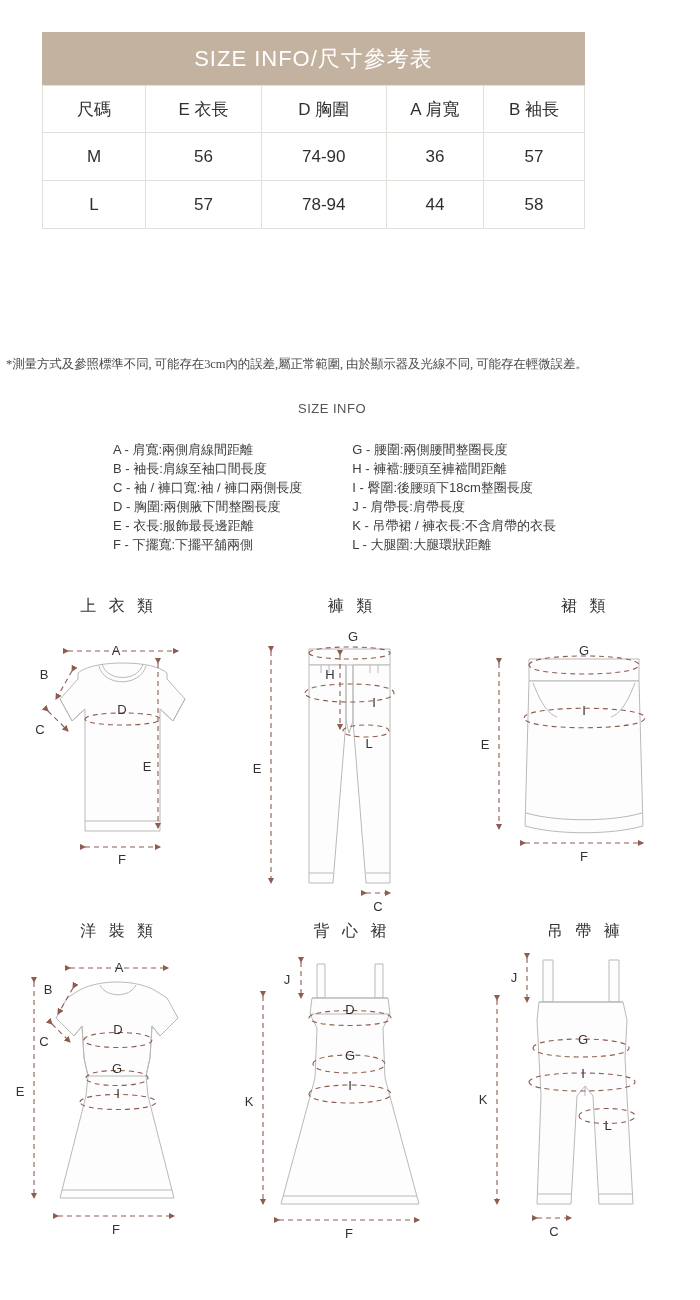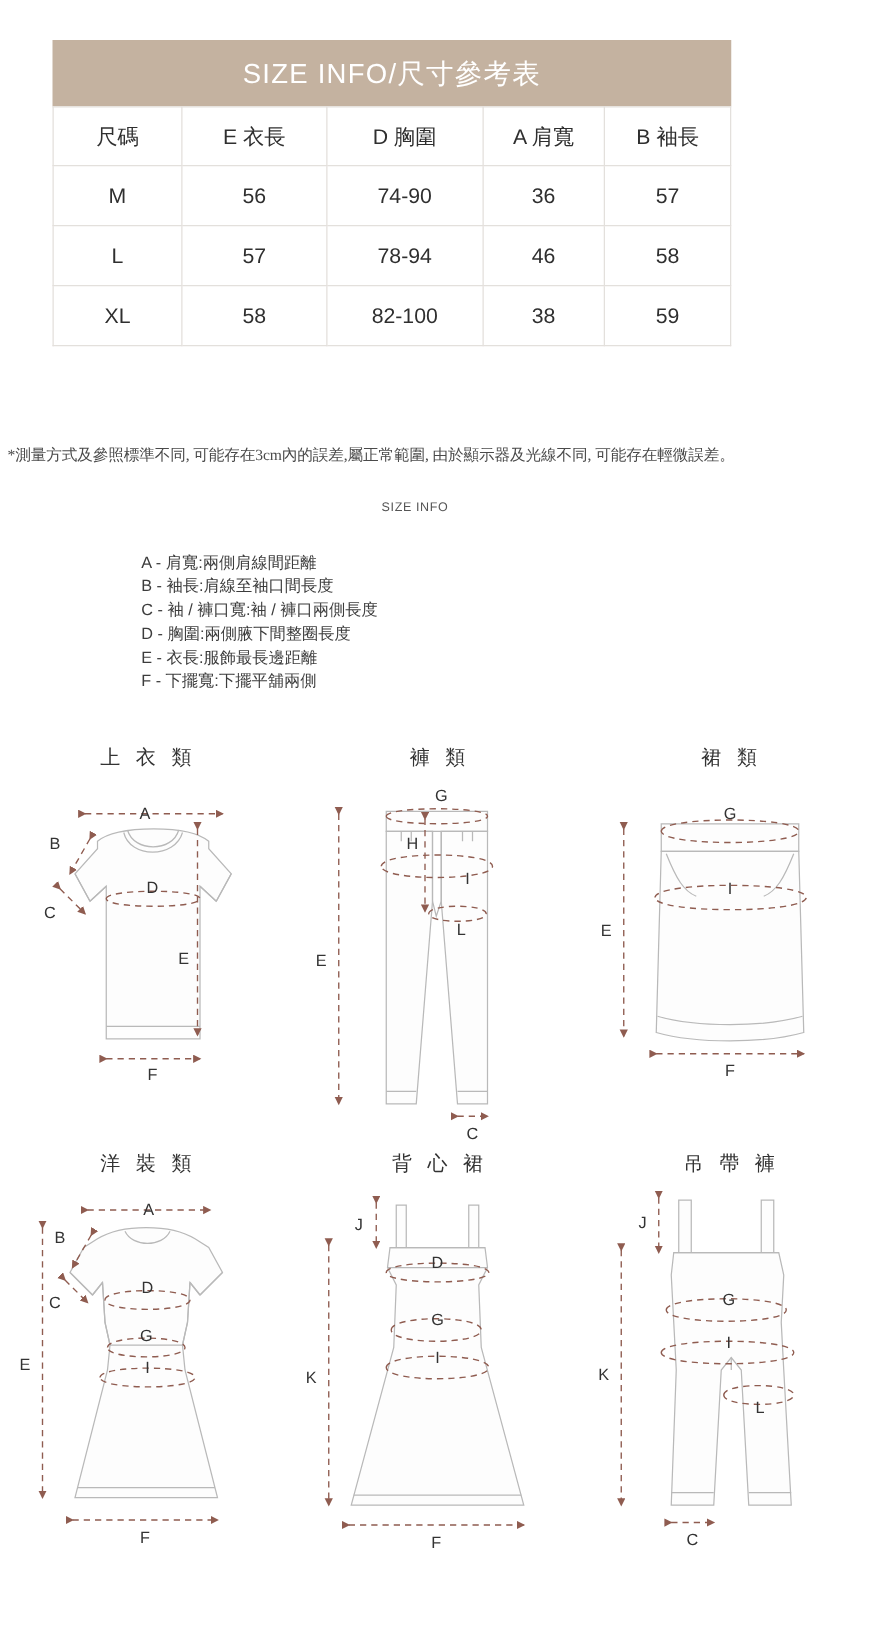--- a/index.html
+++ b/index.html
@@ -67,21 +67,21 @@
     font-family: Liberation Serif, serif;
   }
 
   
   .legend-title {
     position: absolute;
     left: 0;
     top: 401px;
     width: 664px;
     text-align: center;
-    font-size: 10px;
+    font-size: 13px;
     color: #555;
     letter-spacing: 0.5px;
   }
   .legend {
     position: absolute;
     left: 113px;
     top: 441px;
     width: 480px;
     display: flex;
     gap: 40px;
@@ -171,46 +171,47 @@
         <td>M</td>
         <td>56</td>
         <td>74-90</td>
         <td>36</td>
         <td>57</td>
       </tr>
       <tr>
         <td>L</td>
         <td>57</td>
         <td>78-94</td>
-        <td>46</td>
+        <td>44</td>
         <td>58</td>
-      </tr>
-      <tr>
-        <td>XL</td>
-        <td>58</td>
-        <td>82-100</td>
-        <td>38</td>
-        <td>59</td>
       </tr>
     </tbody>
   </table>
 </div>
 
 <div class="table-note">*測量方式及參照標準不同, 可能存在3cm內的誤差,屬正常範圍, 由於顯示器及光線不同, 可能存在輕微誤差。</div>
 
 <div class="legend-title">SIZE INFO</div>
 <div class="legend">
   <div class="legend-col">
     <div class="legend-item">A - 肩寬:兩側肩線間距離</div>
     <div class="legend-item">B - 袖長:肩線至袖口間長度</div>
     <div class="legend-item">C - 袖 / 褲口寬:袖 / 褲口兩側長度</div>
     <div class="legend-item">D - 胸圍:兩側腋下間整圈長度</div>
     <div class="legend-item">E - 衣長:服飾最長邊距離</div>
     <div class="legend-item">F - 下擺寬:下擺平舖兩側</div>
   </div>
+  <div class="legend-col right">
+    <div class="legend-item">G - 腰圍:兩側腰間整圈長度</div>
+    <div class="legend-item">H - 褲襠:腰頭至褲襠間距離</div>
+    <div class="legend-item">I - 臀圍:後腰頭下18cm整圈長度</div>
+    <div class="legend-item">J - 肩帶長:肩帶長度</div>
+    <div class="legend-item">K - 吊帶裙 / 褲衣長:不含肩帶的衣長</div>
+    <div class="legend-item">L - 大腿圍:大腿環狀距離</div>
+  </div>
 </div>
 
 <div class="diagrams">
 
   <div class="diag-row">
 
     <div class="diag-cell">
       <div class="diag-title">上 衣 類</div>
       <svg class="diag-svg" width="233" height="300" viewBox="0 0 233 300">
         <defs>

